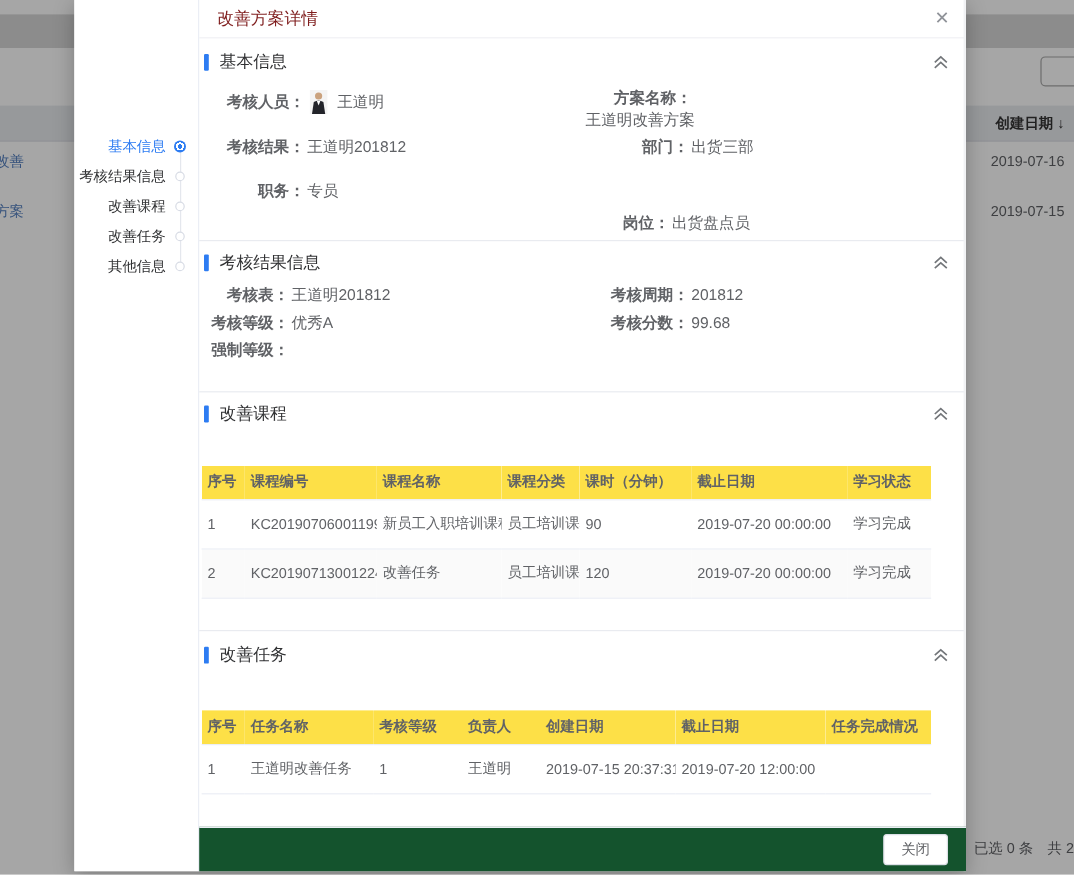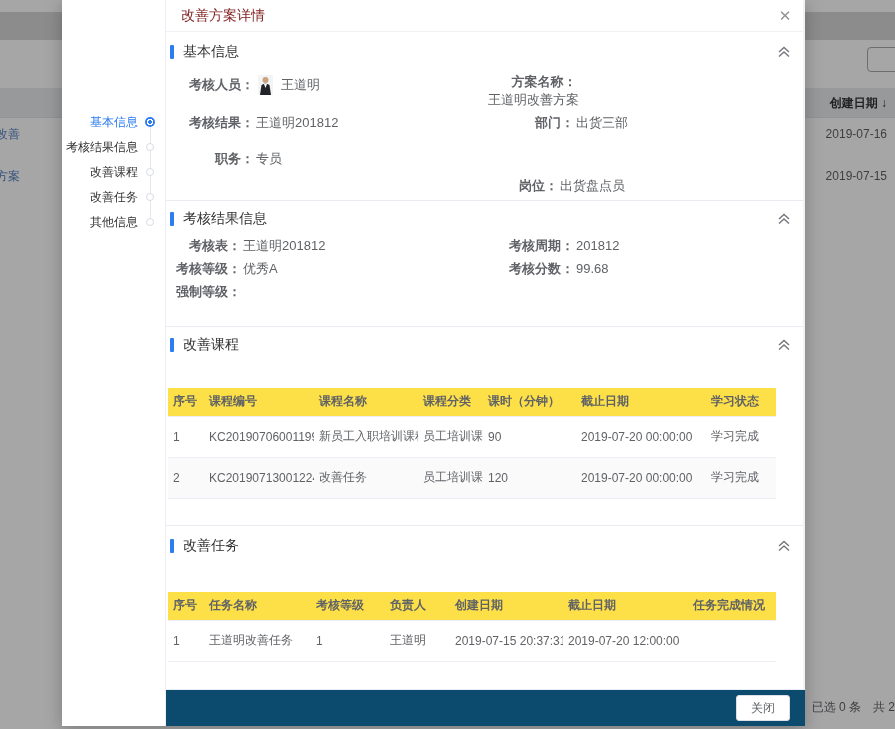--- a/index.html
+++ b/index.html
@@ -66,21 +66,21 @@
 
   table.dtable { position:absolute; left:2px; width:608px; border-collapse:collapse;
     table-layout:fixed; font-size:12px; }
   table.dtable th { background:#fde047; height:28px; font-weight:bold; color:#606266;
     text-align:left; padding:0 5px; border-bottom:1px solid #ebeef5; white-space:nowrap; overflow:hidden; }
   table.dtable td { height:41px; color:#606266; padding:0 5px;
     border-bottom:1px solid #ebeef5; white-space:nowrap; overflow:hidden; }
   tr.stripe td { background:#fafafa; }
 
   .modal-footer { position:absolute; left:0; right:0; bottom:0; height:37px;
-    border-top:1px solid #ebeef5; background:#0c4a6e; }
+    border-top:1px solid #ebeef5; background:#14532d; }
   .btn-close { position:absolute; top:5px; right:15px; height:26px; padding:0 14px;
     background:#fff; border:1px solid #dcdfe6; border-radius:3px;
     font-size:12px; color:#606266; cursor:pointer;
     font-family:"Liberation Sans","DejaVu Sans",sans-serif; }
 </style>
 </head>
 <body>
 
 <div class="stage">
 

